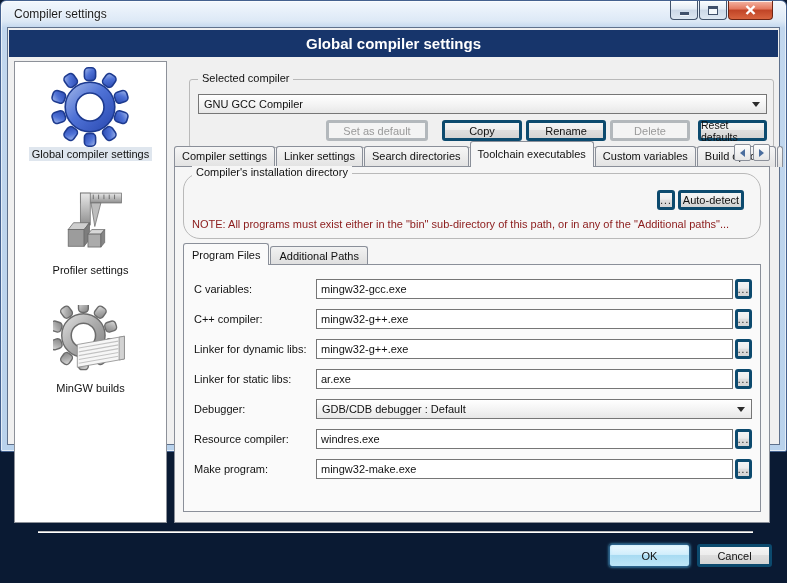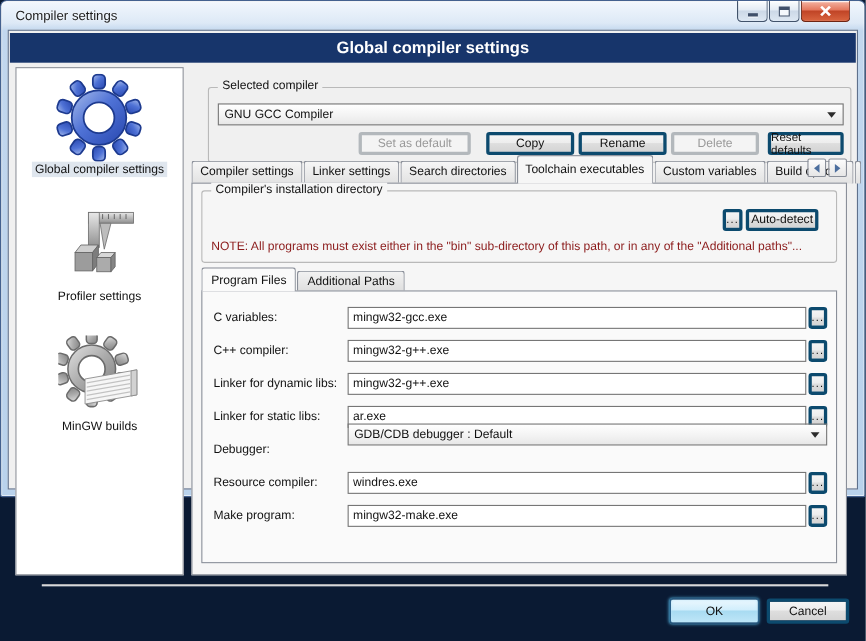--- a/index.html
+++ b/index.html
@@ -292,21 +292,21 @@
             <span class="tri-l"></span>
           </div>
         <div class="tab-arrow">
             <span class="tri-r"></span>
           </div>
       </div>
     </div>
 
     <div class="tabpanel">
 
-      <div class="groupbox gb-panel" style="left:8px; top:6px; width:578px; height:66px;">
+      <div class="groupbox gb-panel" style="left:8px; top:6px; width:578px; height:66px;border-radius:17px;">
         <span class="groupbox-label">Compiler's installation directory</span>
         <div class="btn dots" style="left:473px; top:16px; width:18px; height:20px;">...</div>
         <div class="btn" style="left:494px; top:16px; width:66px; height:20px;">Auto-detect</div>
         <span class="note" style="left:8px; top:44px;">NOTE: All programs must exist either in the "bin" sub-directory of this path, or in any of the "Additional paths"...</span>
       </div>
 
       <div class="subtabrow">
         <div class="subtab active">Program Files</div>
         <div class="subtab">Additional Paths</div>
       </div>
@@ -323,21 +323,21 @@
 
         <span class="row-label" style="top:78px;text-align:center;">Linker for dynamic libs:</span>
         <input class="tfield" style="left: 132px; top: 74px; width: 417px;" value="mingw32-g++.exe">
         <div class="btn dots" style="left:551px; top:74px; width:17px; height:20px;">...</div>
 
         <span class="row-label" style="top:108px;">Linker for static libs:</span>
         <input class="tfield" style="left: 132px; top: 104px; width: 417px;" value="ar.exe">
         <div class="btn dots" style="left:551px; top:104px; width:17px; height:20px;">...</div>
 
         <span class="row-label" style="top:138px;">Debugger:</span>
-        <div class="combo" style="left:132px; top:120px; width:436px;">
+        <div class="combo" style="left:132px; top:134px; width:436px;">
           <span>GDB/CDB debugger : Default</span>
           <span class="arrow"></span>
         </div>
 
         <span class="row-label" style="top:168px;">Resource compiler:</span>
         <input class="tfield" style="left: 132px; top: 164px; width: 417px;" value="windres.exe">
         <div class="btn dots" style="left:551px; top:164px; width:17px; height:20px;">...</div>
 
         <span class="row-label" style="top:198px;">Make program:</span>
         <input class="tfield" style="left: 132px; top: 194px; width: 417px;" value="mingw32-make.exe">

